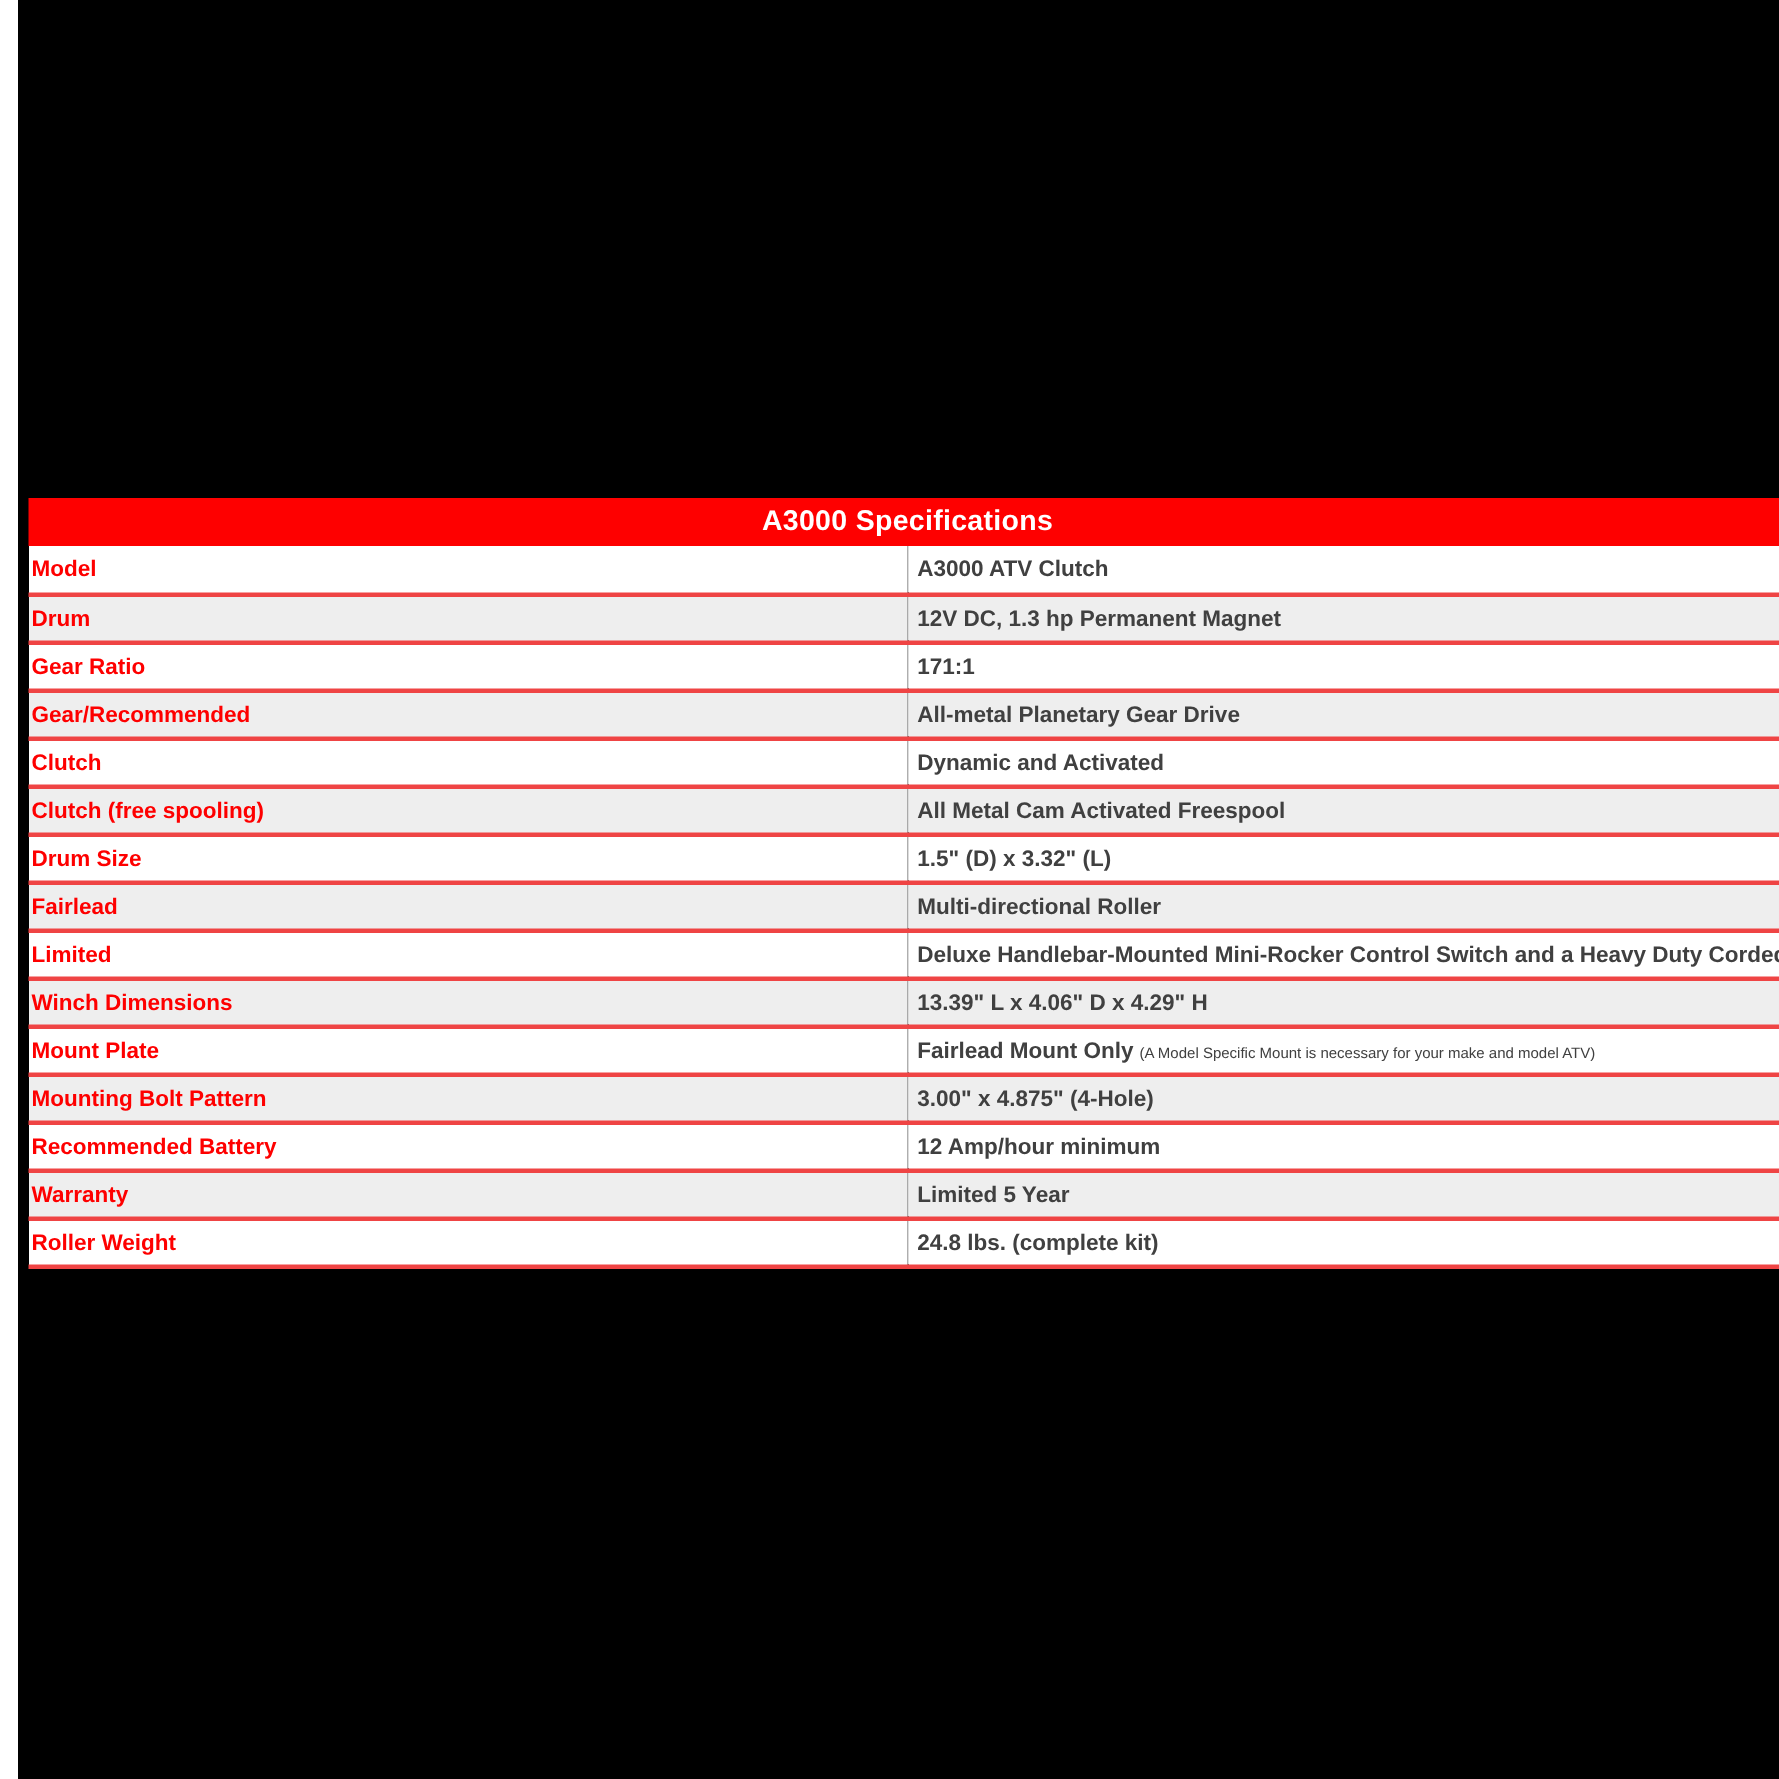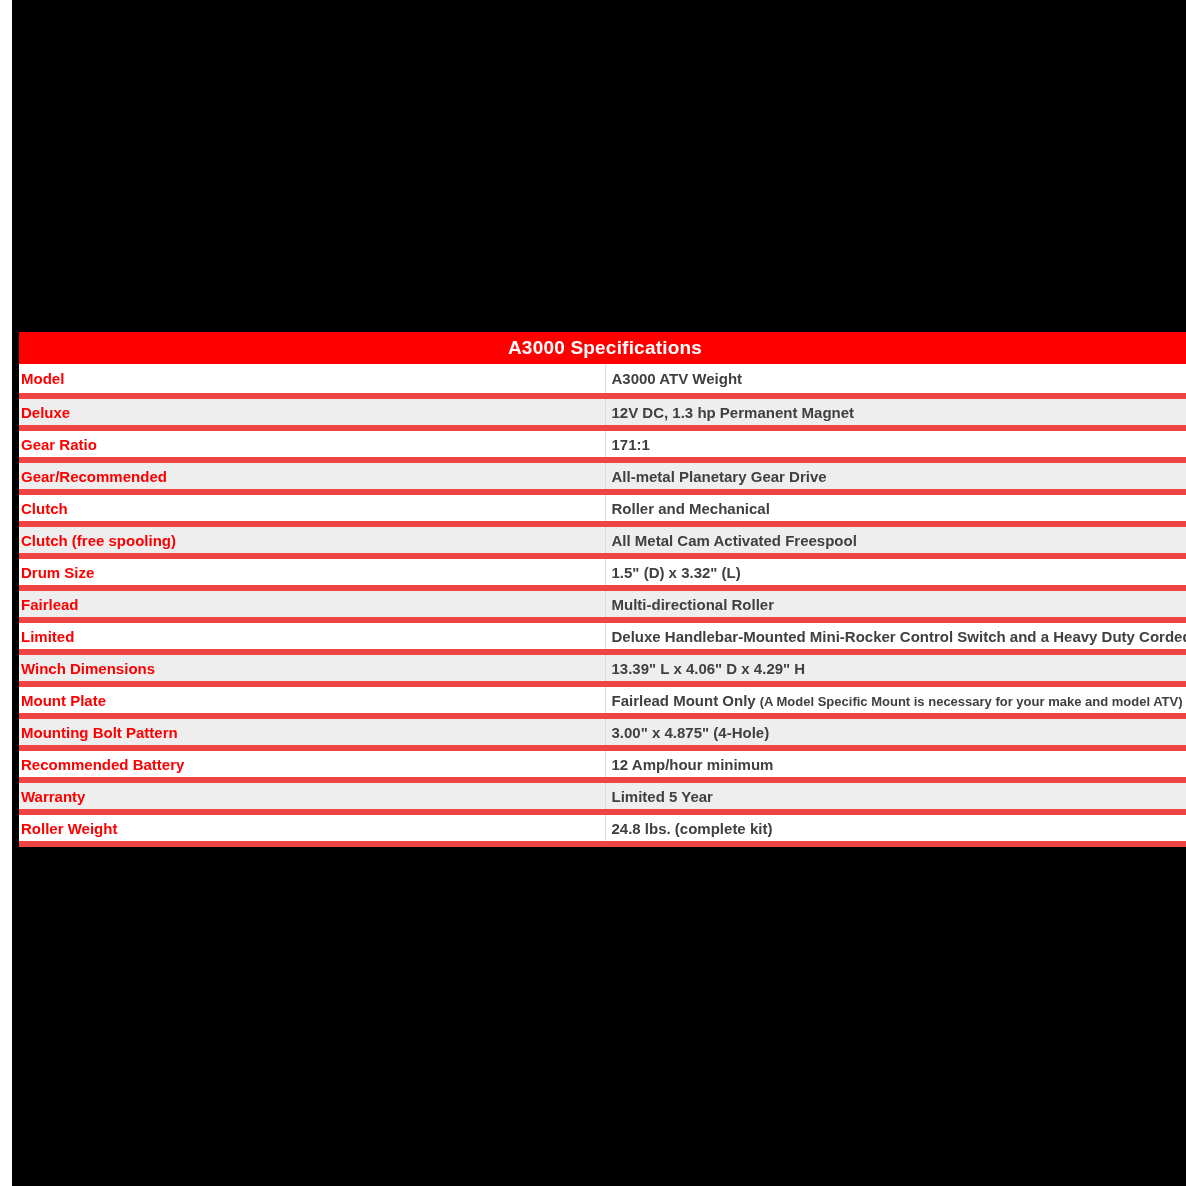--- a/index.html
+++ b/index.html
@@ -35,82 +35,82 @@
     vertical-align: middle;
     padding: 0;
     letter-spacing: 0.2px;
   }
   table.spec-table td {
     height: 32px;
     padding: 0;
     font-weight: bold;
     font-size: 15px;
     vertical-align: middle;
-    border-bottom: 6px solid #ef4444;
+    border-bottom: 3px solid #ef4444;
     white-space: nowrap;
     overflow: hidden;
   }
   table.spec-table td.label-cell {
     width: 206px;
     color: #fe0000;
     padding-left: 2px;
     border-right: 1px solid #dcdcdc;
   }
   table.spec-table td.value-cell {
     color: #404040;
     padding-left: 6px;
   }
   table.spec-table tbody tr:nth-child(even) td {
     background: #eeeeee;
   }
   table.spec-table tbody tr:nth-child(odd) td {
     background: #ffffff;
   }
   .value-note {
-    font-size: 13px;
-    font-weight: bold;
+    font-size: 10px;
+    font-weight: normal;
     color: #404040;
     margin-left: 4px;
   }
 </style>
 </head>
 <body>
 
 <div class="page">
   <table class="spec-table">
     <thead>
       <tr>
         <th class="title-cell" colspan="2">A3000 Specifications</th>
       </tr>
     </thead>
     <tbody id="spec-rows">
   <tr>
     <td class="label-cell">Model</td>
-    <td class="value-cell"><span class="value-main">A3000 ATV Weight</span></td>
+    <td class="value-cell"><span class="value-main">A3000 ATV Clutch</span></td>
   </tr>
 
 
   <tr>
-    <td class="label-cell">Deluxe</td>
+    <td class="label-cell">Drum</td>
     <td class="value-cell"><span class="value-main">12V DC, 1.3 hp Permanent Magnet</span></td>
   </tr>
 
   <tr>
     <td class="label-cell">Gear Ratio</td>
     <td class="value-cell"><span class="value-main">171:1</span></td>
   </tr>
 
   <tr>
     <td class="label-cell">Gear/Recommended</td>
     <td class="value-cell"><span class="value-main">All-metal Planetary Gear Drive</span></td>
   </tr>
 
   <tr>
     <td class="label-cell">Clutch</td>
-    <td class="value-cell"><span class="value-main">Roller and Mechanical</span></td>
+    <td class="value-cell"><span class="value-main">Dynamic and Activated</span></td>
   </tr>
 
   <tr>
     <td class="label-cell">Clutch (free spooling)</td>
     <td class="value-cell"><span class="value-main">All Metal Cam Activated Freespool</span></td>
   </tr>
 
   <tr>
     <td class="label-cell">Drum Size</td>
     <td class="value-cell"><span class="value-main">1.5" (D) x 3.32" (L)</span></td>

